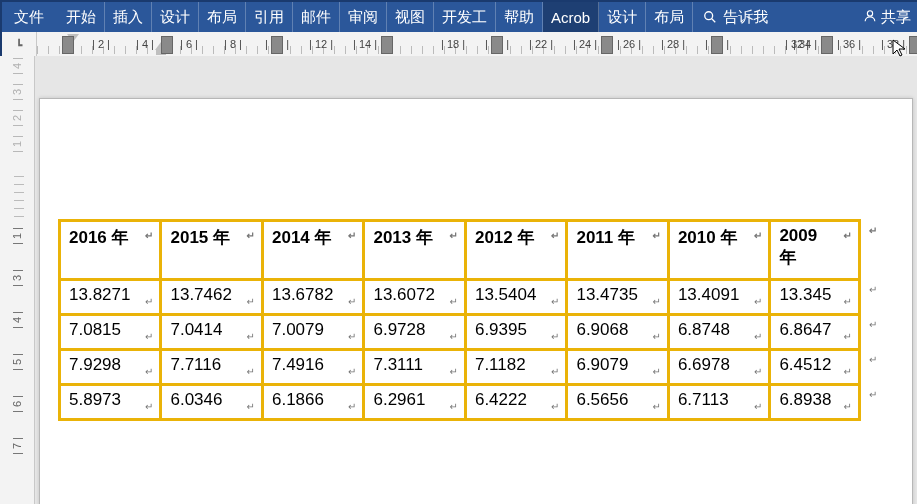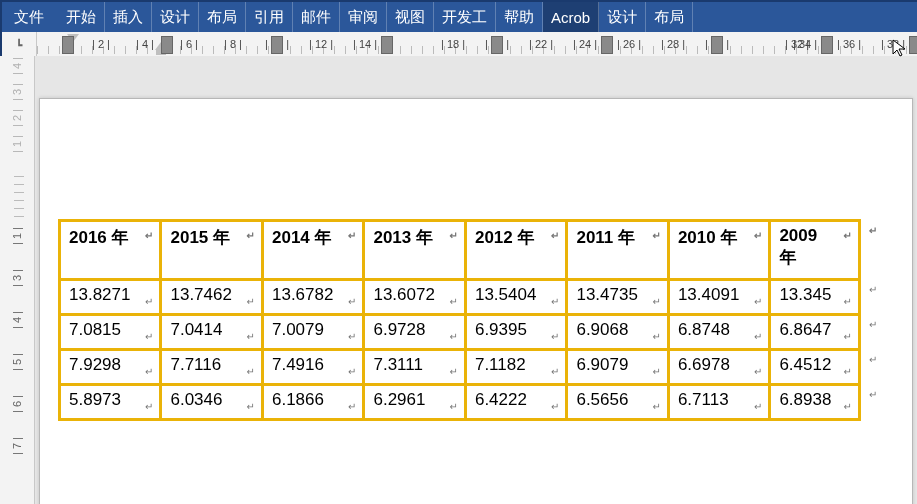--- a/index.html
+++ b/index.html
@@ -197,20 +197,38 @@
     z-index:50;
   }
 </style>
 </head>
 <body>
 
 <div class="ribbon">
   <div class="tab first">文件</div>
 
   <div id="tabs-anchor" style="display:contents"><div class="tab">开始</div><div class="tab">插入</div><div class="tab">设计</div><div class="tab">布局</div><div class="tab">引用</div><div class="tab">邮件</div><div class="tab">审阅</div><div class="tab">视图</div><div class="tab">开发工</div><div class="tab">帮助</div><div class="tab active">Acrob</div><div class="tab">设计</div><div class="tab">布局</div></div>
+  <div class="tell-me">
+    <span class="icon-search">
+      <svg viewBox="0 0 16 16" width="14" height="14">
+          <circle cx="6.5" cy="6.5" r="4.5" stroke="#fff" stroke-width="1.5" fill="none"></circle>
+          <line x1="10" y1="10" x2="14" y2="14" stroke="#fff" stroke-width="1.5"></line>
+        </svg>
+    </span>
+    <span>告诉我</span>
+  </div>
+  <div class="share">
+    <span>
+      <svg viewBox="0 0 16 16" width="14" height="14">
+          <circle cx="8" cy="5" r="3" stroke="#fff" stroke-width="1.3" fill="none"></circle>
+          <path d="M2.5 14c0-3 2.5-5 5.5-5s5.5 2 5.5 5" stroke="#fff" stroke-width="1.3" fill="none"></path>
+        </svg>
+    </span>
+    <span>共享</span>
+  </div>
 </div>
 
 <div class="ruler-row">
   <div class="ruler-corner">┗</div>
   <div class="h-ruler" id="h-ruler">
     <div class="indent-marker">
         <div class="tri-down"></div>
       </div>
     <div class="indent-marker2">
         <div class="tri-up"></div>

